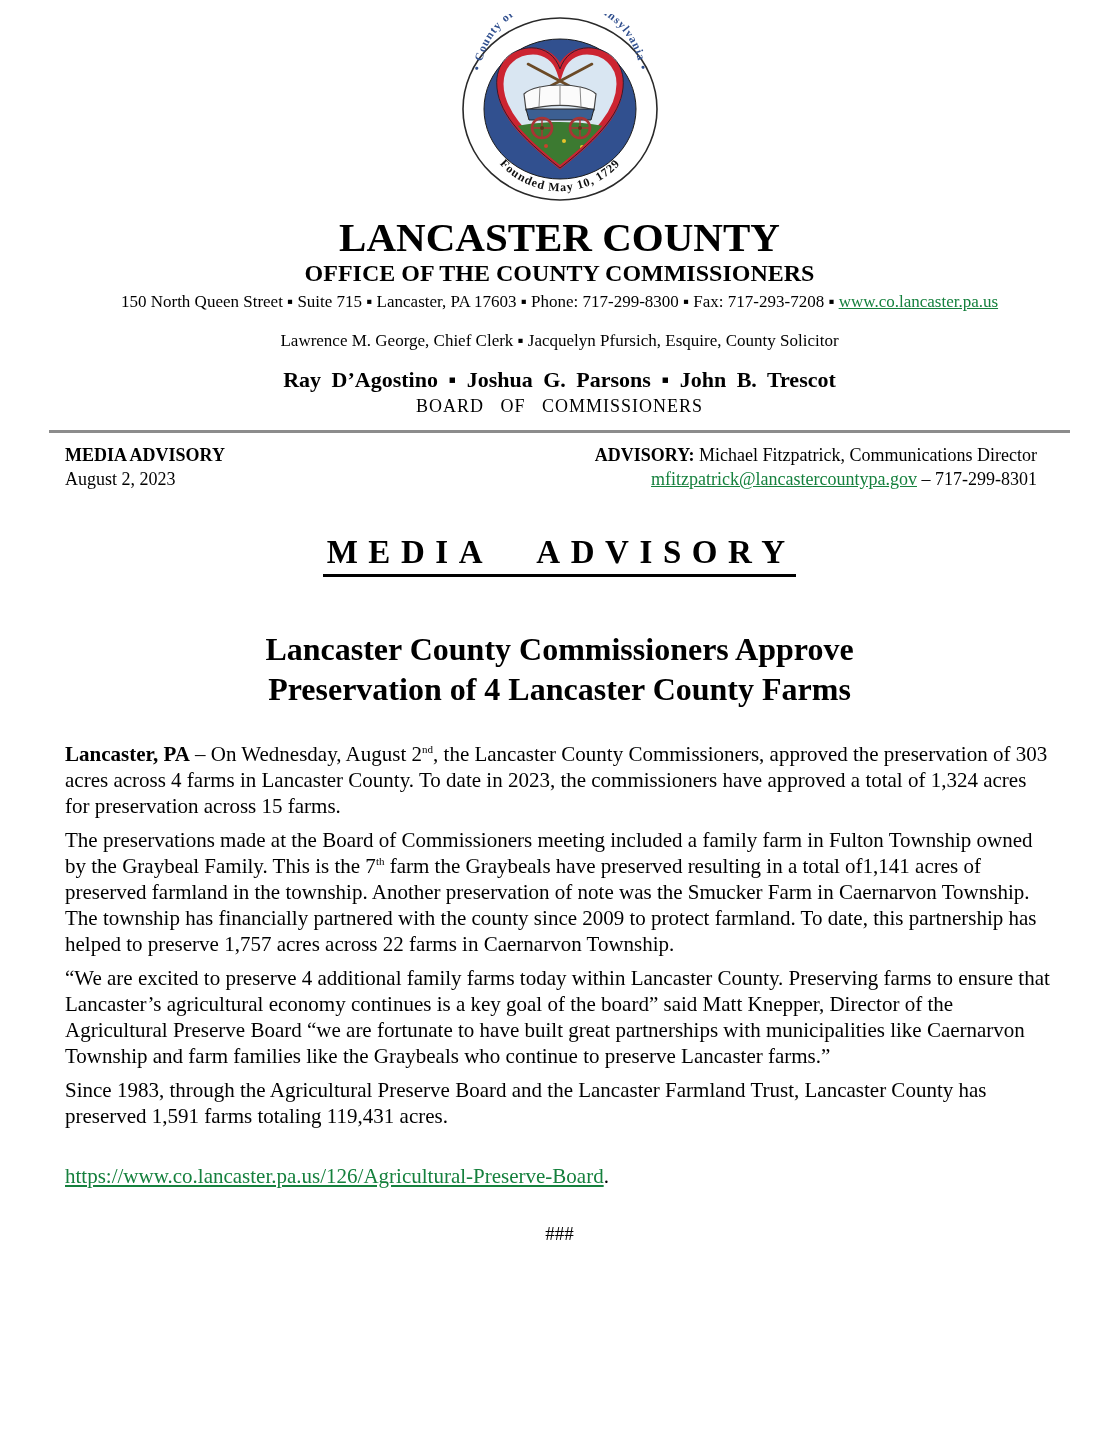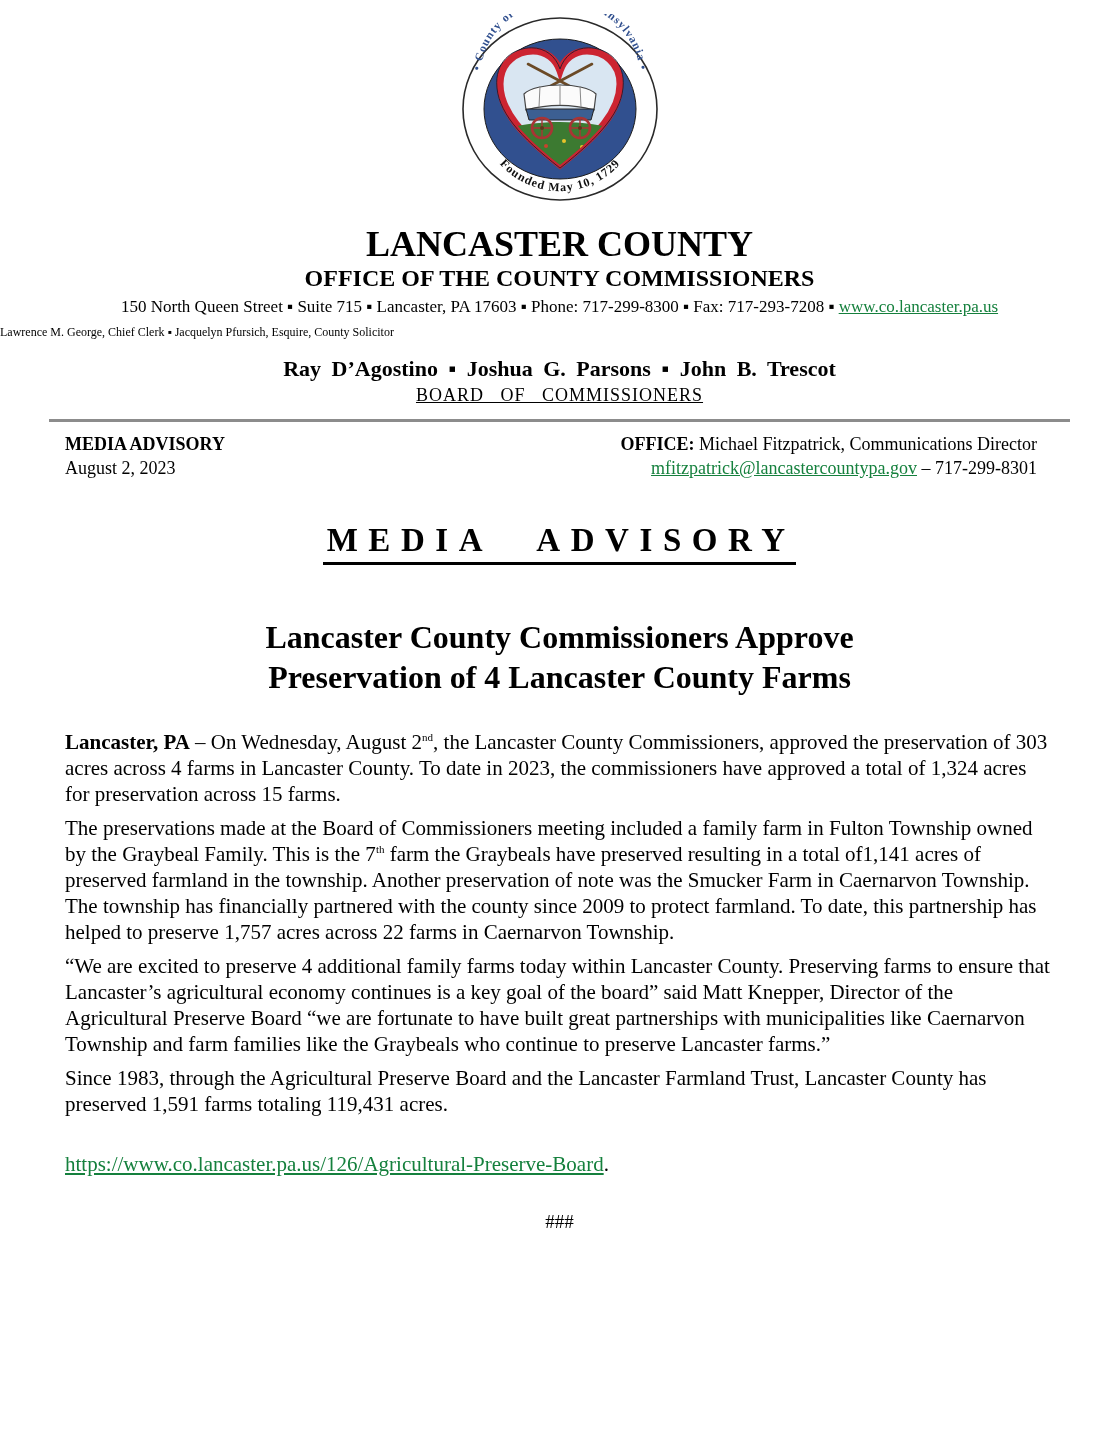--- a/index.html
+++ b/index.html
@@ -4,26 +4,26 @@
 <style>
   * { margin:0; padding:0; box-sizing:border-box; }
   html,body { background:#ffffff; }
   .page {
     width:1119px; height:1441px; margin:0 auto; background:#ffffff;
     position:relative; overflow:hidden; color:#000;
     font-family:"Liberation Serif","DejaVu Serif",serif;
   }
   .seal-wrap { text-align:center; padding-top:14px; }
   .seal { display:inline-block; }
-  .title { text-align:center; font-size:36px; font-weight:bold; line-height:1.05; margin-top:16px; }
+  .title { text-align:center; font-size:41px; font-weight:bold; line-height:1.05; margin-top:6px; }
   .subtitle { text-align:center; font-size:24px; font-weight:bold; margin-top:1px; }
   .addr-line { text-align:center; font-size:17px; margin-top:5px; }
-  .officials-line { text-align:left; font-size:12px; margin-top:8px; }
+  .officials-line { text-align:center; font-size:17px; margin-top:19px; }
   .commissioners-line { text-align:center; font-size:22px; font-weight:bold; margin-top:16px; word-spacing:5px; }
-  .board-line { text-align:center; font-size:18px; margin-top:3px; letter-spacing:1px; word-spacing:11px;text-decoration:underline; }
+  .board-line { text-align:center; font-size:18px; margin-top:3px; letter-spacing:1px; word-spacing:11px; }
   .rule { height:3px; background:#8c8c8c; margin:13px 49px 0 49px; }
   .adv-row { display:flex; justify-content:space-between; padding:10px 82px 0 65px; font-size:18px; }
   .adv-left div, .adv-right div { line-height:1.35; }
   .adv-right { text-align:right; }
   .bold { font-weight:bold; }
   .heading-wrap { text-align:center; margin-top:42px; }
   .heading {
     display:inline-block; font-size:33px; font-weight:bold;
     letter-spacing:0.32em; word-spacing:0.85em;
     border-bottom:3px solid #000; padding-bottom:3px; padding-left:0.1em;
@@ -96,21 +96,21 @@
   <div class="board-line">BOARD OF COMMISSIONERS</div>
 
   <div class="rule"></div>
 
   <div class="adv-row">
     <div class="adv-left">
       <div class="bold">MEDIA ADVISORY</div>
       <div>August 2, 2023</div>
     </div>
     <div class="adv-right">
-      <div><span class="bold">OFFICE:</span><span> Michael Fitzpatrick, Communications Director</span></div>
+      <div><span class="bold">ADVISORY:</span><span> Michael Fitzpatrick, Communications Director</span></div>
       <div><span class="link">mfitzpatrick@lancastercountypa.gov</span><span> – 717-299-8301</span></div>
     </div>
   </div>
 
   <div class="heading-wrap">
     <span class="heading">MEDIA ADVISORY</span>
   </div>
 
   <div class="headline">
     <div>Lancaster County Commissioners Approve</div>

